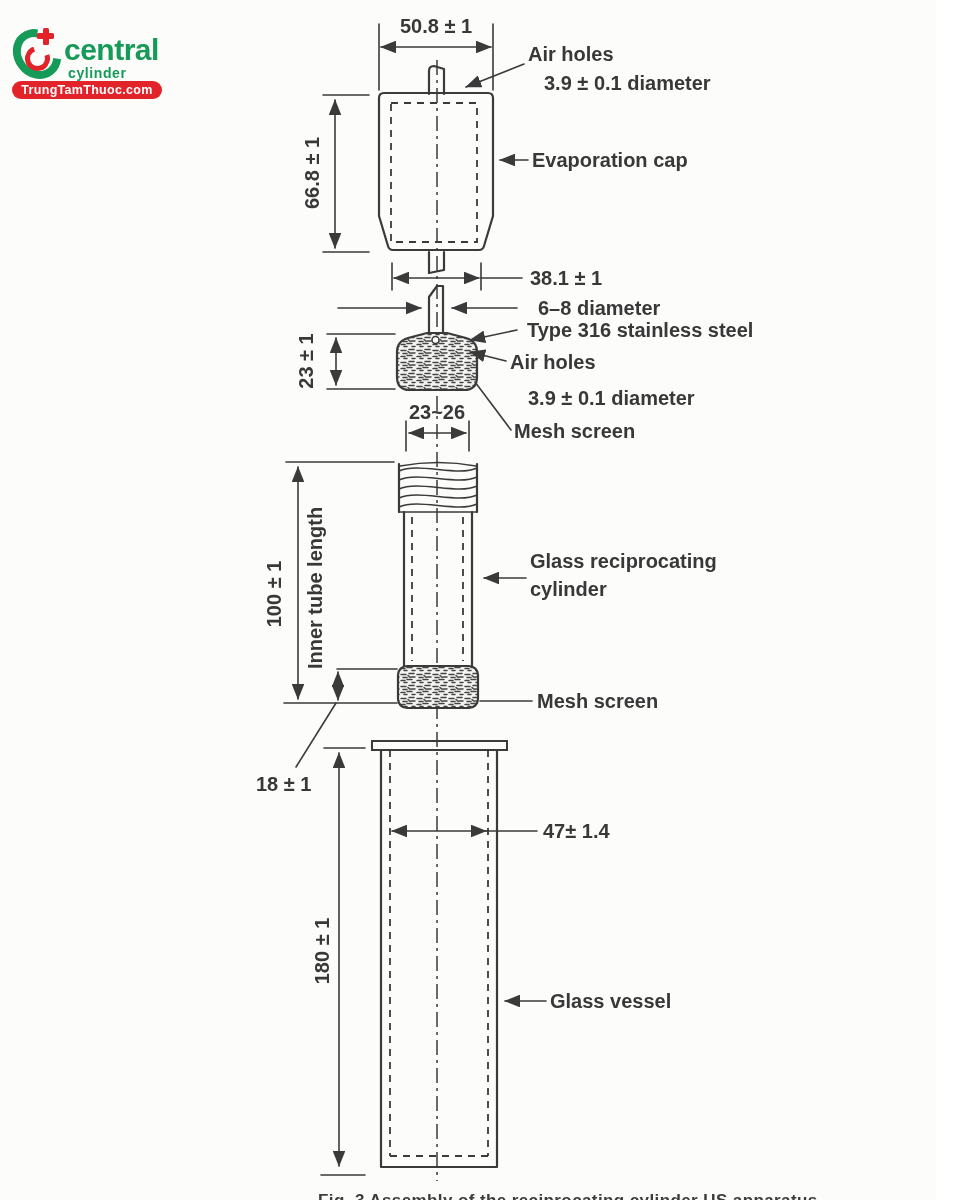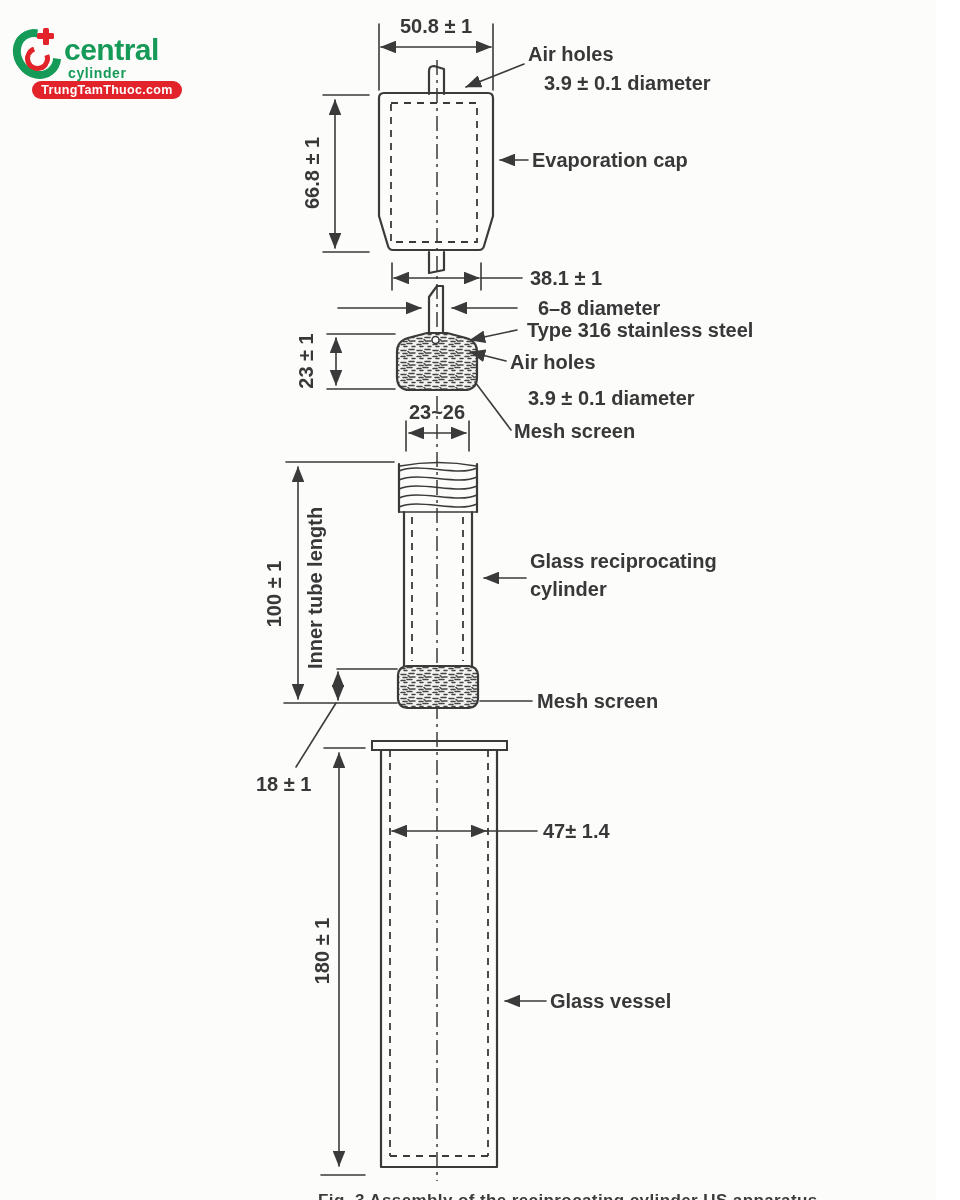--- a/index.html
+++ b/index.html
@@ -11,21 +11,21 @@
            border:8px solid #159a58;border-radius:50%;border-right-color:transparent;
            transform:rotate(-38deg);}
   .c-inner{position:absolute;left:17px;top:24px;width:15px;height:15px;
            border:5.5px solid #e2232a;border-radius:50%;border-top-color:transparent;
            transform:rotate(25deg);}
   .plus-h{position:absolute;left:29px;top:11px;width:17px;height:6px;background:#e2232a;border-radius:1.5px;}
   .plus-v{position:absolute;left:34.5px;top:5.5px;width:6px;height:17px;background:#e2232a;border-radius:1.5px;}
   .brand{position:absolute;left:56px;top:11px;font-size:30px;font-weight:800;color:#159a58;letter-spacing:-0.5px;}
   .brand-sub{position:absolute;left:60px;top:43px;font-size:14px;font-weight:600;color:#159a58;letter-spacing:0.6px;}
   .badge{position:absolute;left:4px;top:59px;width:150px;height:18px;background:#e2232a;border-radius:9px;
-         color:#fff;font-size:12.5px;font-weight:700;text-align:center;line-height:18px;letter-spacing:0.3px;margin-left:20px;}
+         color:#fff;font-size:12.5px;font-weight:700;text-align:center;line-height:18px;letter-spacing:0.3px;}
   
   svg{position:absolute;left:0;top:0;}
   svg text{font-family:"Liberation Sans",sans-serif;font-size:20px;font-weight:600;fill:#383838;}
   .ln{stroke:#3a3a3a;fill:none;stroke-width:2.2;stroke-linejoin:round;stroke-linecap:round;}
   .thin{stroke:#3a3a3a;fill:none;stroke-width:1.6;stroke-linecap:round;}
   .dash{stroke:#3a3a3a;fill:none;stroke-width:1.8;stroke-dasharray:7 6;}
   .cdash{stroke:#3a3a3a;fill:none;stroke-width:1.5;stroke-dasharray:15 5 3 5;}
   
   #caption{position:absolute;left:318px;top:1191px;width:540px;height:9px;overflow:hidden;}
   #caption span{font-size:17px;font-weight:600;color:#3c3c3c;white-space:nowrap;letter-spacing:0.4px;}

